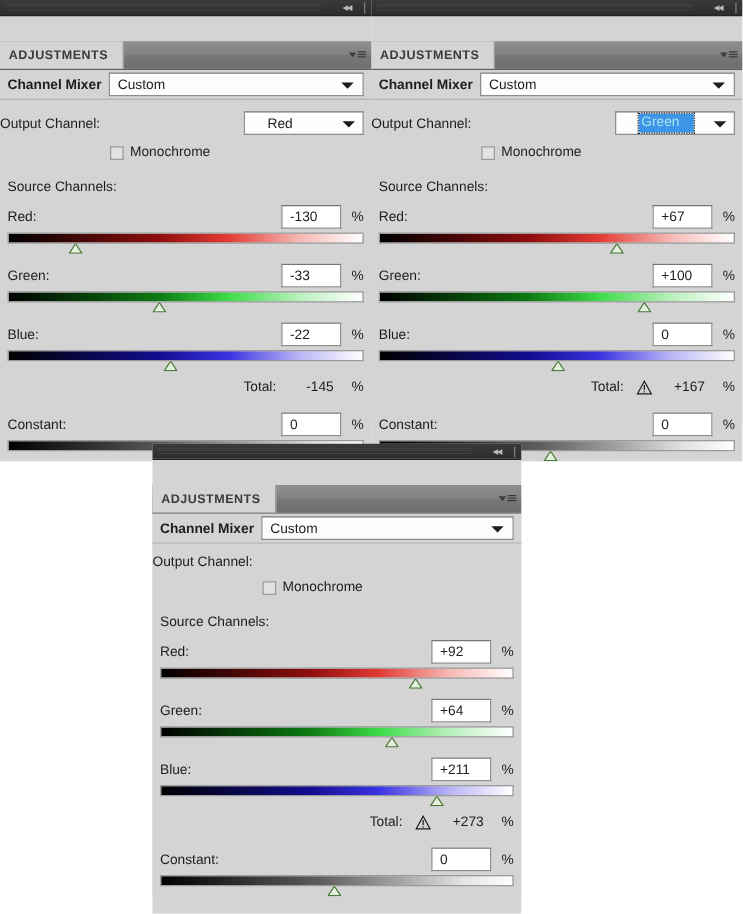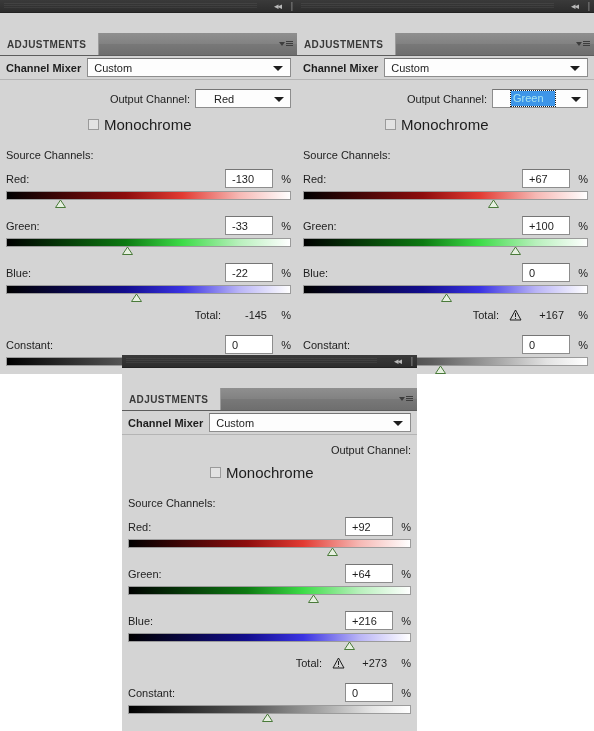--- a/index.html
+++ b/index.html
@@ -152,21 +152,21 @@
   
   .panel-body {
     position: relative;
     background: #d4d4d4;
     padding: 0;
   }
 
   .row-output {
     display: flex;
     align-items: center;
-    justify-content: flex-end;
+    justify-content: space-between;
     padding: 9px 6px 0 0;
     gap: 5px;
   }
   .label-output { font-size: 11px; color: #1d1d1d; }
   .out-select {
     position: relative;
     width: 96px;
     height: 19px;
     background: #fdfdfd;
     border: 1px solid #8d8d8d;
@@ -205,21 +205,21 @@
     align-items: center;
     gap: 5px;
     padding: 8px 0 0 88px;
   }
   .checkbox {
     width: 11px; height: 11px;
     background: #e2e2e2;
     border: 1px solid #9a9a9a;
     box-sizing: border-box;
   }
-  .mono-label { font-size: 15px; color: #1d1d1d; }
+  .mono-label { font-size: 11px; color: #1d1d1d; }
 
   .src-label {
     padding: 16px 0 0 6px;
     font-size: 11px;
     color: #1d1d1d;
   }
 
   .chan-block { padding: 8px 6px 0 6px; }
   .chan-head {
     display: flex;
@@ -585,21 +585,21 @@
           <svg width="11" height="8" viewBox="0 0 11 8">
               <polygon points="5.5,0 10.5,7.5 0.5,7.5" fill="#e6f0e0" stroke="#4a7a3a" stroke-width="1"></polygon>
             </svg>
         </div>
       </div>
     </div>
 
     <div class="chan-block">
       <div class="chan-head">
         <span class="chan-name">Blue:</span>
-        <span class="num-field">+216</span>
+        <span class="num-field">+211</span>
         <span class="pct">%</span>
       </div>
       <div class="slider-wrap">
         <div class="track blue"></div>
         <div class="thumb" style="left: 78%;">
           <svg width="11" height="8" viewBox="0 0 11 8">
               <polygon points="5.5,0 10.5,7.5 0.5,7.5" fill="#e6f0e0" stroke="#4a7a3a" stroke-width="1"></polygon>
             </svg>
         </div>
       </div>

